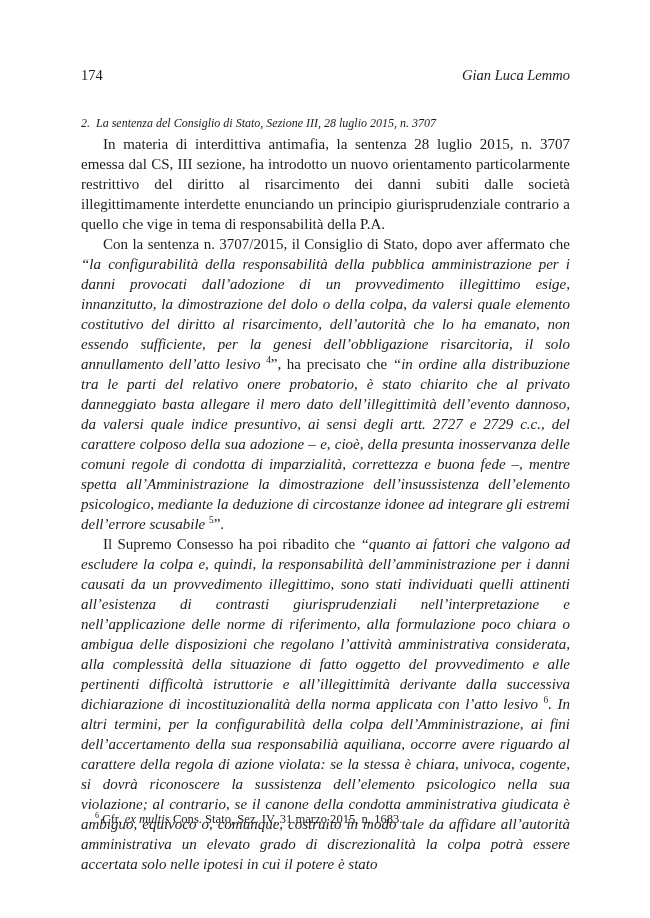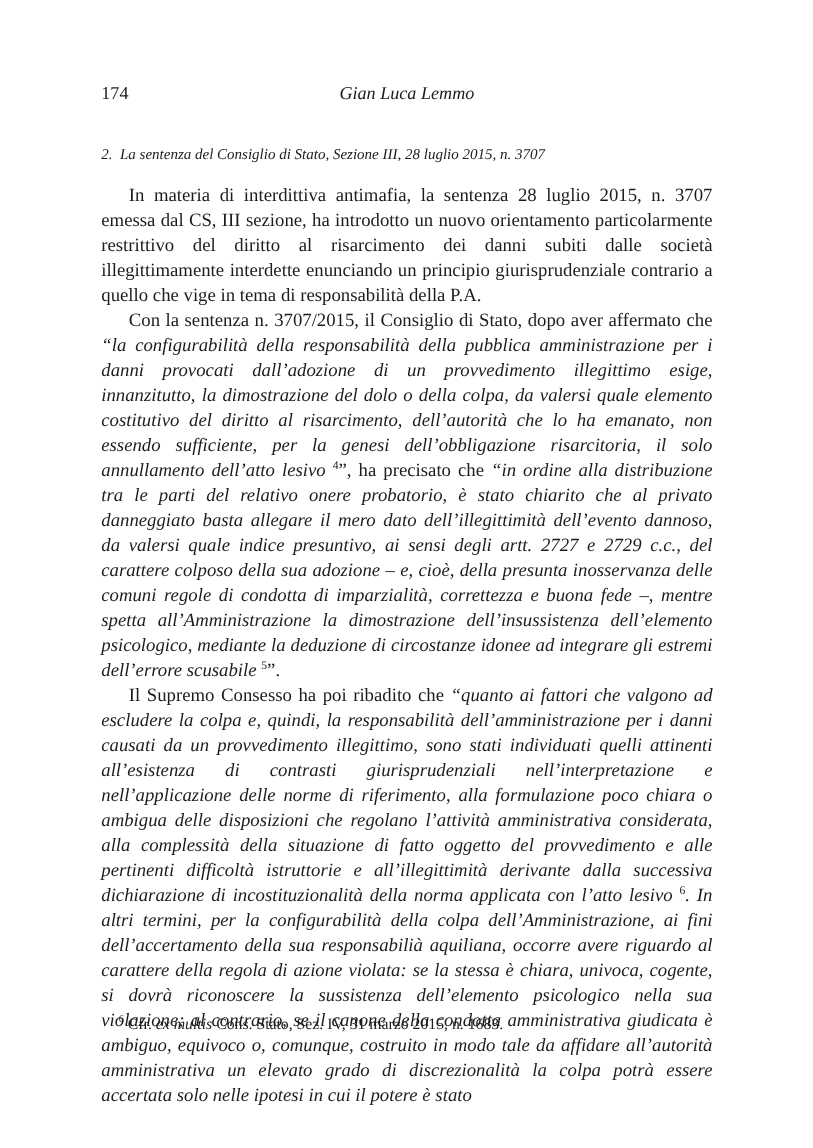--- a/index.html
+++ b/index.html
@@ -19,35 +19,35 @@
   .running-header {
     position: relative;
     height: 20px;
     font-size: 14.5px;
   }
   .page-number {
     position: absolute; left: 0; top: 0;
     font-style: normal;
   }
   .running-head {
-    display: block; text-align: center;
+    display: block; text-align: right;
     font-style: italic;
   }
   .section-heading {
     margin-top: 26px;
     font-size: 12px;
     font-weight: normal;
     font-style: italic;
     line-height: 21px;
     text-align: justify;
     padding-left: 24px;
     text-indent: -24px;
   }
   .heading-num { margin-right: 0.5em; }
-  .body-text { margin-top: 13px; }
+  .body-text { margin-top: 0; }
   .body-par {
     font-size: 15px;
     line-height: 20px;
     text-align: justify;
     text-indent: 22px;
     hyphens: auto;
     -webkit-hyphens: auto;
   }
   .it { font-style: italic; }
   sup.ref {

